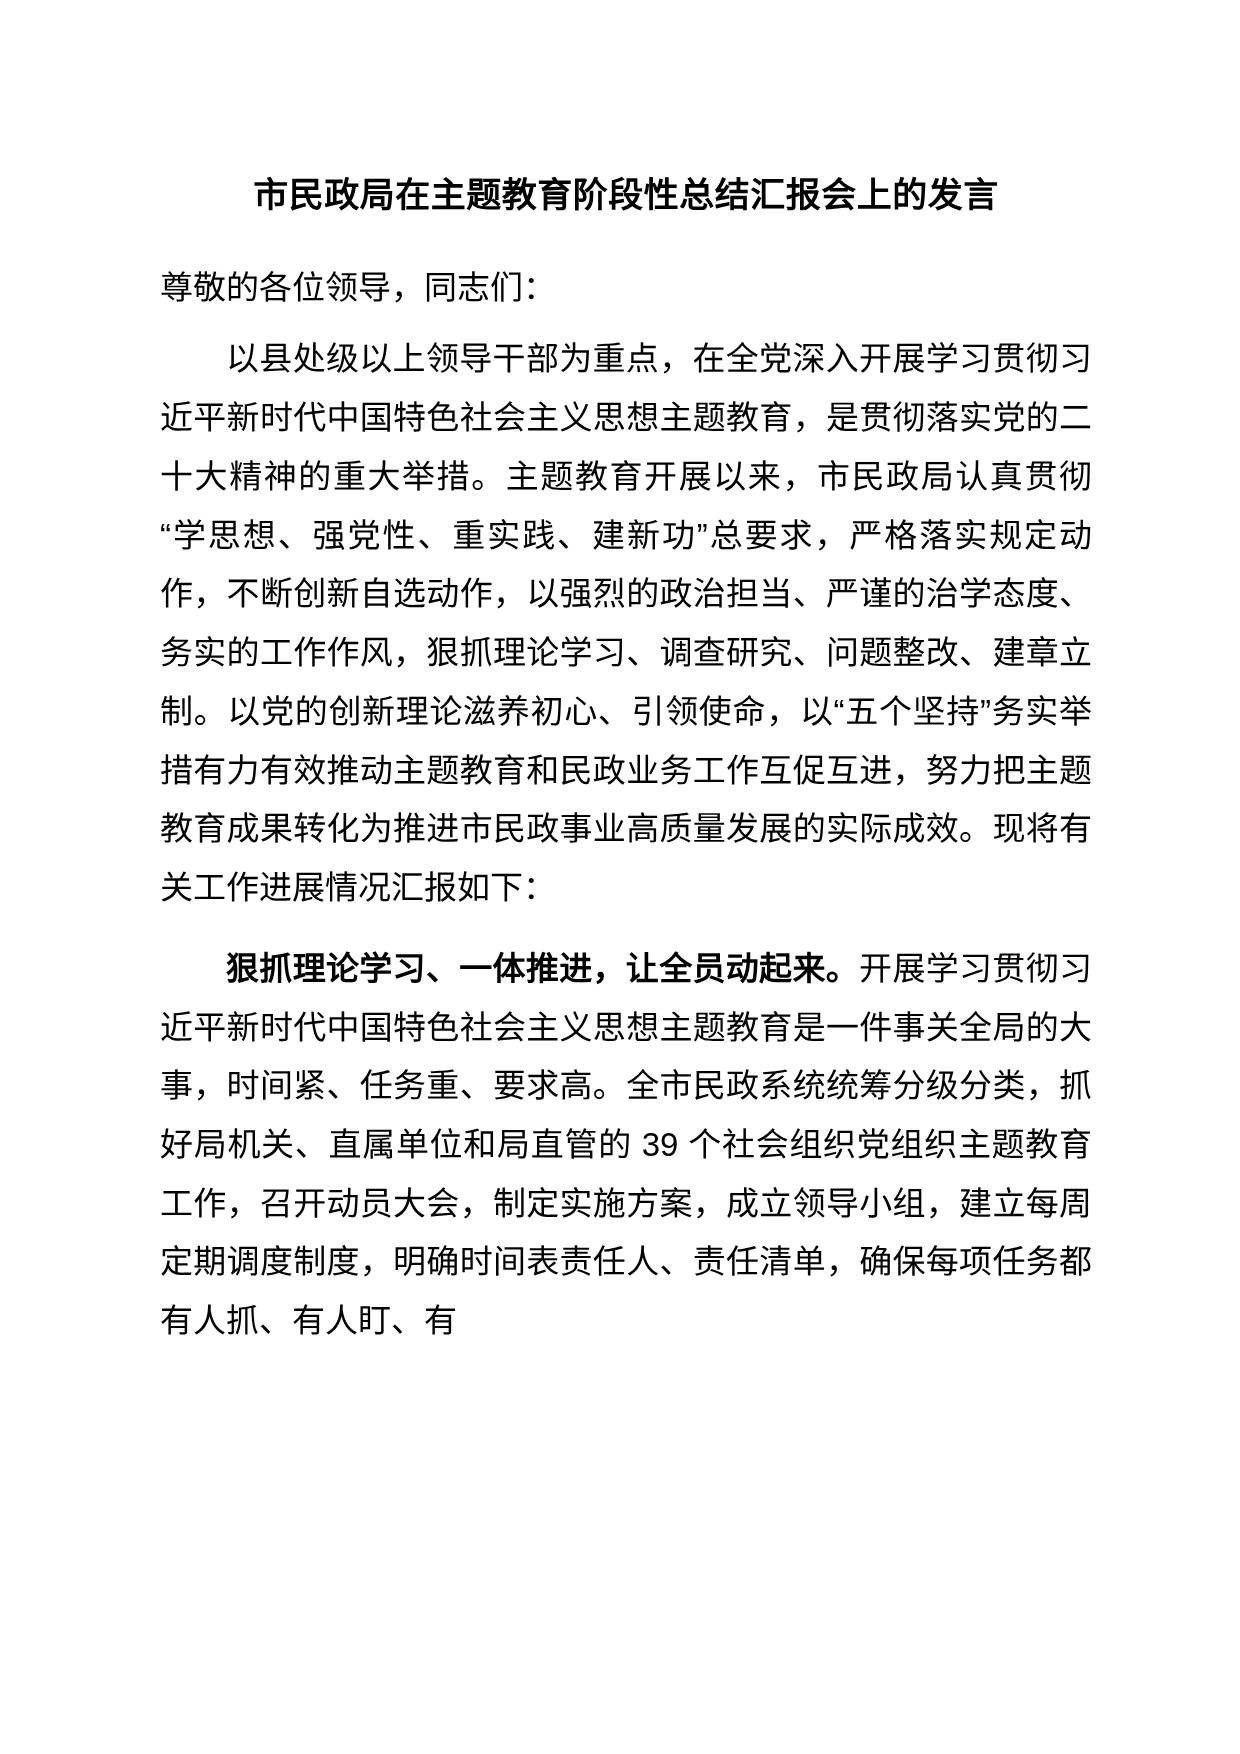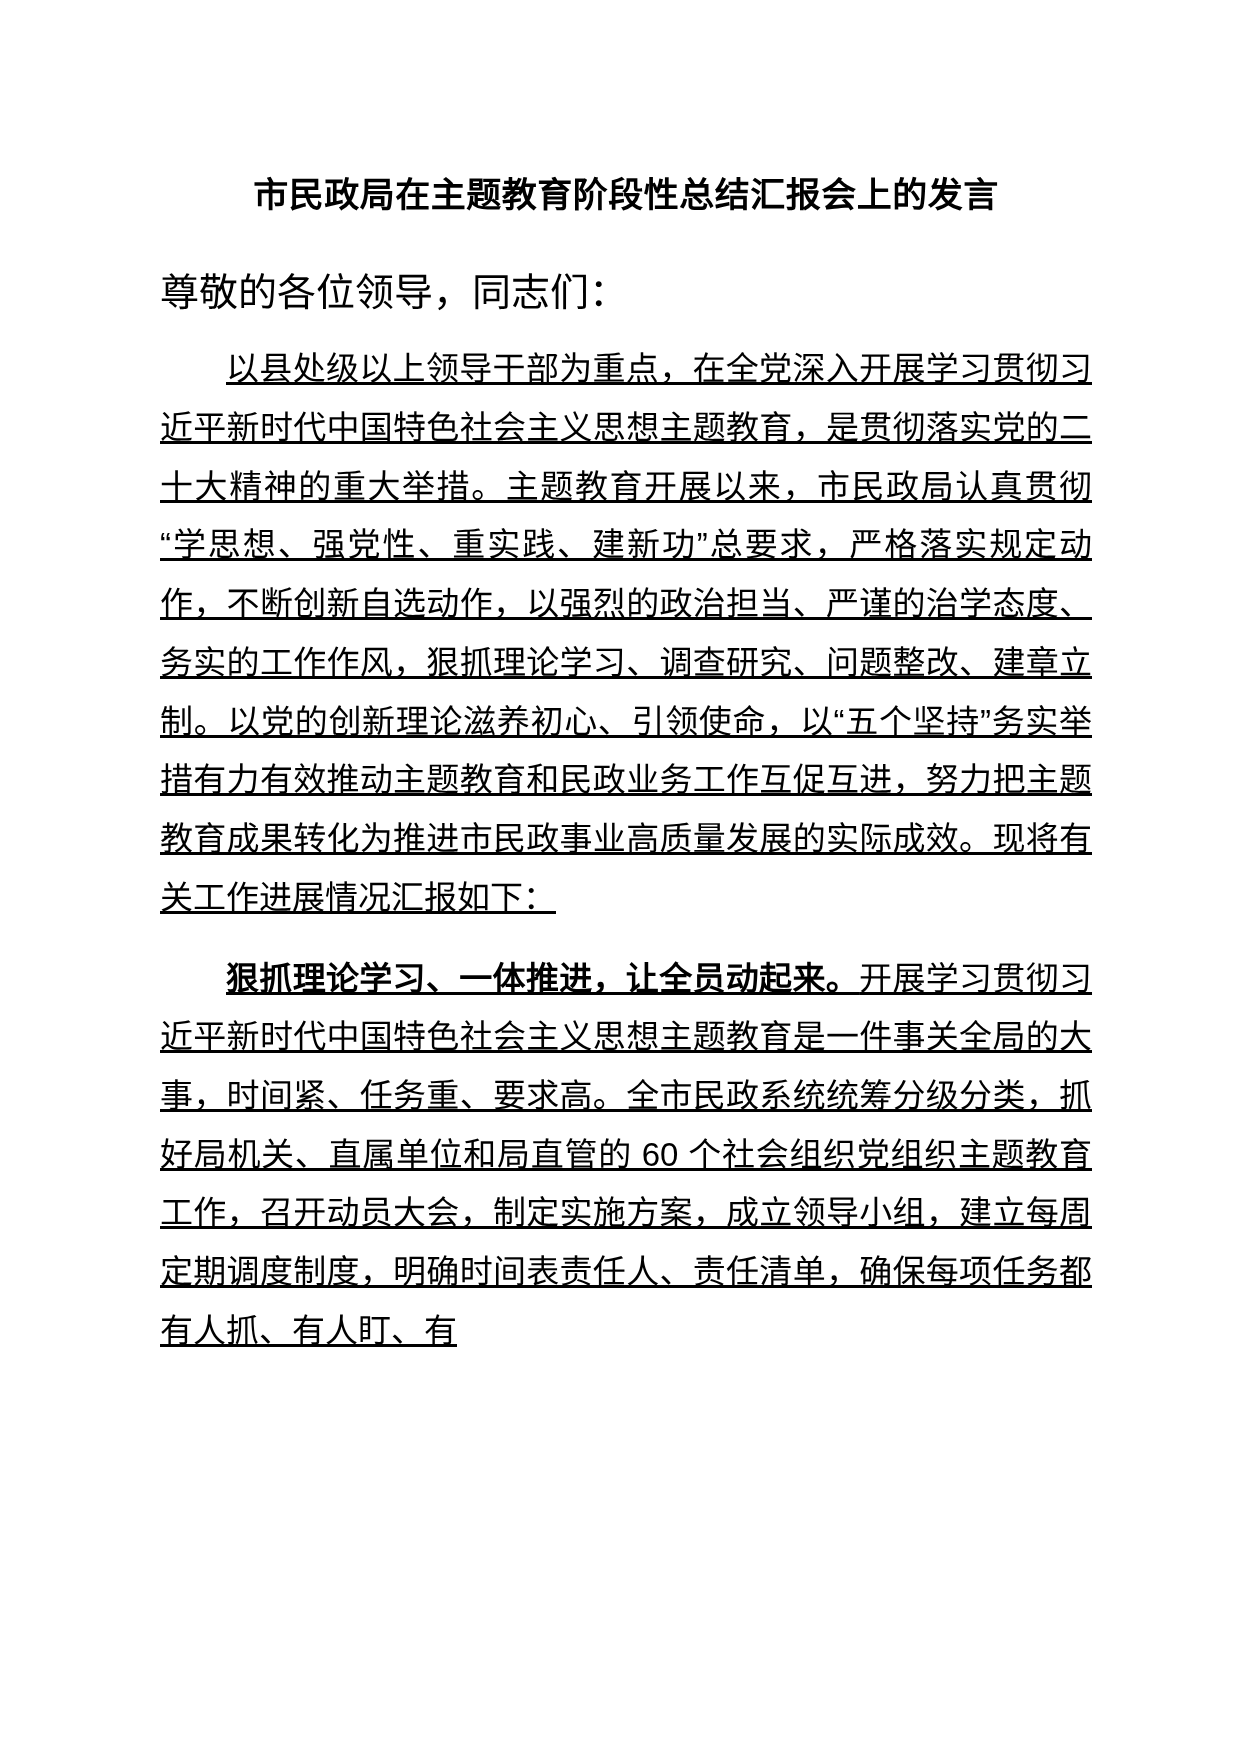--- a/index.html
+++ b/index.html
@@ -24,49 +24,48 @@
   }
   .doc-title {
     font-size: 35px;
     font-weight: bold;
     text-align: center;
     letter-spacing: 0.5px;
     margin: 0 0 42px 0;
     line-height: 1.4;
   }
   .salutation {
-    font-size: 39px;
+    font-size: 33px;
     line-height: 1.62;
     margin: 0 0 16px 0;
     text-align: justify;
     text-justify: inter-ideograph;
   }
   .para {
     font-size: 33px;
     line-height: 1.78;
     margin: 0 0 4px 0;
     text-indent: 66px;
     text-align: justify;
     text-justify: inter-ideograph;
     word-break: break-all;
-    text-decoration: underline;
   }
   .para.gap {
     margin-top: 22px;
   }
   .lead {
     font-weight: bold;
   }
 </style>
 </head>
 <body>
 
 <div class="page">
 
   <h1 class="doc-title">市民政局在主题教育阶段性总结汇报会上的发言</h1>
 
   <p class="salutation">尊敬的各位领导，同志们：</p>
 
   <p class="para"><span>以县处级以上领导干部为重点，在全党深入开展学习贯彻习近平新时代中国特色社会主义思想主题教育，是贯彻落实党的二十大精神的重大举措。主题教育开展以来，市民政局认真贯彻“学思想、强党性、重实践、建新功”总要求，严格落实规定动作，不断创新自选动作，以强烈的政治担当、严谨的治学态度、务实的工作作风，狠抓理论学习、调查研究、问题整改、建章立制。以党的创新理论滋养初心、引领使命，以“五个坚持”务实举措有力有效推动主题教育和民政业务工作互促互进，努力把主题教育成果转化为推进市民政事业高质量发展的实际成效。现将有关工作进展情况汇报如下：</span></p>
 
-  <p class="para gap"><span class="lead">狠抓理论学习、一体推进，让全员动起来。</span><span>开展学习贯彻习近平新时代中国特色社会主义思想主题教育是一件事关全局的大事，时间紧、任务重、要求高。全市民政系统统筹分级分类，抓好局机关、直属单位和局直管的 60 个社会组织党组织主题教育工作，召开动员大会，制定实施方案，成立领导小组，建立每周定期调度制度，明确时间表责任人、责任清单，确保每项任务都有人抓、有人盯、有</span></p>
+  <p class="para gap"><span class="lead">狠抓理论学习、一体推进，让全员动起来。</span><span>开展学习贯彻习近平新时代中国特色社会主义思想主题教育是一件事关全局的大事，时间紧、任务重、要求高。全市民政系统统筹分级分类，抓好局机关、直属单位和局直管的 39 个社会组织党组织主题教育工作，召开动员大会，制定实施方案，成立领导小组，建立每周定期调度制度，明确时间表责任人、责任清单，确保每项任务都有人抓、有人盯、有</span></p>
 
 </div>
 
 </body></html>

